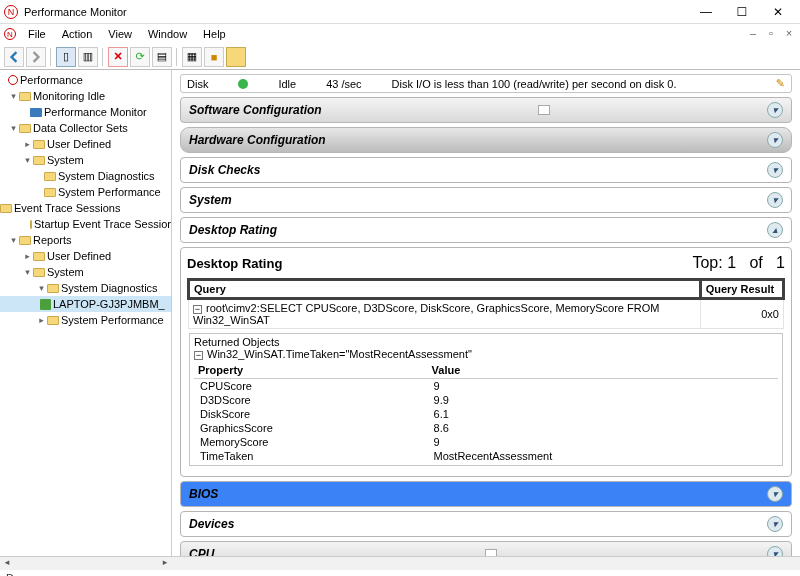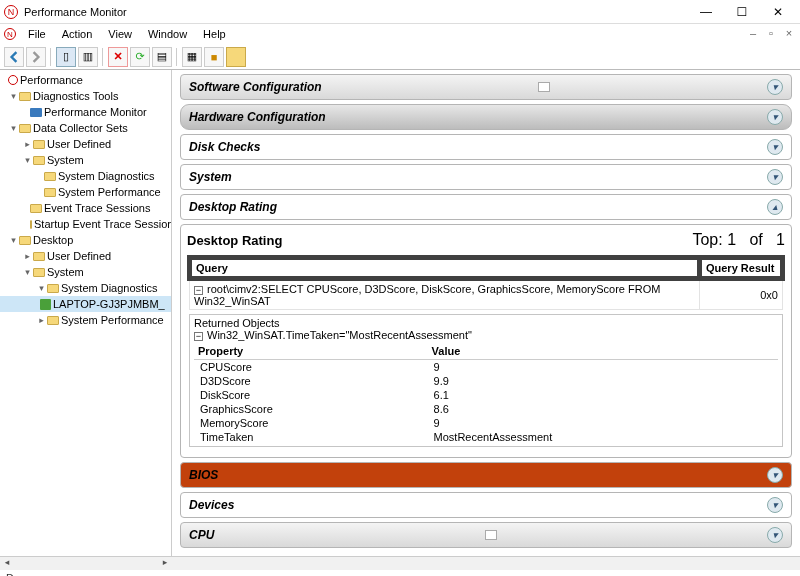--- a/index.html
+++ b/index.html
@@ -41,21 +41,21 @@
   .row-disk{display:flex;align-items:center;border:1px solid #c5c5c5;border-radius:3px;padding:2px 6px;margin:4px 2px;font-size:11px;gap:30px;}
   .row-disk .led{width:10px;height:10px;background:#3ab54a;border-radius:50%;}
   .section{border:1px solid #b5b5b5;border-radius:4px;margin:4px 2px;background:linear-gradient(#f4f4f4,#d9d9d9);display:flex;align-items:center;padding:4px 8px;font-weight:bold;font-style:italic;font-size:12px;}
   .section .sq{width:12px;height:10px;border:1px solid #aaa;background:#fff;margin:0 auto;}
   .section .arrow-btn{width:16px;height:16px;border:1px solid #8aa;border-radius:50%;background:#dfe9f0;display:flex;align-items:center;justify-content:center;font-size:9px;color:#357;}
   
   .rating-box{border:1px solid #b5b5b5;border-radius:4px;margin:4px 2px;padding:6px 6px;}
   .rating-box .hdr{font-weight:bold;font-size:13px;display:flex;align-items:center;}
   .rating-box .hdr .top-info{margin-left:auto;font-weight:normal;font-size:16px;}
   .qtable{border:1px solid #c5c5c5;margin-top:6px;width:100%;font-size:11px;border-collapse:collapse;}
-  .qtable th{border:5px solid #404040;font-weight:bold;text-align:left;padding:2px 4px;background:#fff;}
+  .qtable th{border:3px solid #404040;font-weight:bold;text-align:left;padding:2px 4px;background:#fff;}
   .qtable td{border:1px solid #e3e3e3;padding:2px 4px;}
   .inner-table{width:100%;border-collapse:collapse;font-size:11px;margin-top:2px;}
   .inner-table th{border-bottom:1px solid #ccc;text-align:left;padding:2px 4px;font-weight:bold;}
   .inner-table td{padding:1px 6px;}
   .retobj{border:1px solid #c5c5c5;margin:4px 2px;padding:2px 4px;font-size:11px;}
   .retobj .title{font-weight:normal;}
   .minus{display:inline-block;width:9px;height:9px;border:1px solid #777;text-align:center;line-height:7px;font-size:9px;margin-right:4px;}
   
   .hscroll{height:14px;border-top:1px solid #ccc;background:#f1f1f1;display:flex;}
   .hscroll .lft{width:172px;display:flex;align-items:center;}
@@ -116,21 +116,21 @@
 <div class="body">
 
   <div class="tree-pane">
     <div class="node" style="padding-left:8px;">
         <span class="ic perf"></span>
         <span>Performance</span>
       </div>
     <div class="node" style="padding-left:8px;">
         <span class="tw">▾</span>
         <span class="ic fold"></span>
-        <span>Diagnostics Tools</span>
+        <span>Monitoring Idle</span>
       </div>
     <div class="node" style="padding-left:30px;">
         <span class="ic mon"></span>
         <span>Performance Monitor</span>
       </div>
     <div class="node" style="padding-left:8px;">
         <span class="tw">▾</span>
         <span class="ic fold"></span>
         <span>Data Collector Sets</span>
       </div>
@@ -145,32 +145,32 @@
         <span>System</span>
       </div>
     <div class="node" style="padding-left:44px;">
         <span class="ic fold"></span>
         <span>System Diagnostics</span>
       </div>
     <div class="node" style="padding-left:44px;">
         <span class="ic fold"></span>
         <span>System Performance</span>
       </div>
+    <div class="node" style="">
+        <span class="ic fold"></span>
+        <span>Event Trace Sessions</span>
+      </div>
     <div class="node" style="padding-left:30px;">
         <span class="ic fold"></span>
-        <span>Event Trace Sessions</span>
-      </div>
-    <div class="node" style="padding-left:30px;">
-        <span class="ic fold"></span>
         <span>Startup Event Trace Session</span>
       </div>
     <div class="node" style="padding-left:8px;">
         <span class="tw">▾</span>
         <span class="ic fold"></span>
-        <span>Desktop</span>
+        <span>Reports</span>
       </div>
     <div class="node" style="padding-left:22px;">
         <span class="tw">▸</span>
         <span class="ic fold"></span>
         <span>User Defined</span>
       </div>
     <div class="node" style="padding-left:22px;">
         <span class="tw">▾</span>
         <span class="ic fold"></span>
         <span>System</span>
@@ -185,20 +185,28 @@
         <span>LAPTOP-GJ3PJMBM_</span>
       </div>
     <div class="node" style="padding-left:36px;">
         <span class="tw">▸</span>
         <span class="ic fold"></span>
         <span>System Performance</span>
       </div>
   </div>
 
   <div class="content">
+    <div class="row-disk">
+      <span>Disk</span>
+      <span class="led"></span>
+      <span>Idle</span>
+      <span>43 /sec</span>
+      <span style="flex:1;">Disk I/O is less than 100 (read/write) per second on disk 0.</span>
+      <span style="color:#c80;">✎</span>
+    </div>
 
     <div class="section">
       <span>Software Configuration</span>
       <span style="flex:1;display:flex;justify-content:center;">
           <span class="sq"></span>
         </span>
       <span class="arrow-btn">▾</span>
     </div>
 
     <div class="section" style="background:linear-gradient(#e7e7e7,#bcbcbc);border-radius:9px;">
@@ -279,21 +287,21 @@
               </tr>
               <tr>
                 <td>TimeTaken</td>
                 <td>MostRecentAssessment</td>
               </tr>
             </tbody>
         </table>
       </div>
     </div>
 
-    <div class="section" style="background:#c2410c;font-style:italic;">
+    <div class="section" style="background:#3b82f6;font-style:italic;">
       <span>BIOS</span>
         <span style="flex:1;"></span>
       <span class="arrow-btn">▾</span>
     </div>
     <div class="section" style="background:#fff;font-style:italic;">
       <span>Devices</span>
         <span style="flex:1;"></span>
       <span class="arrow-btn">▾</span>
     </div>
     <div class="section">

